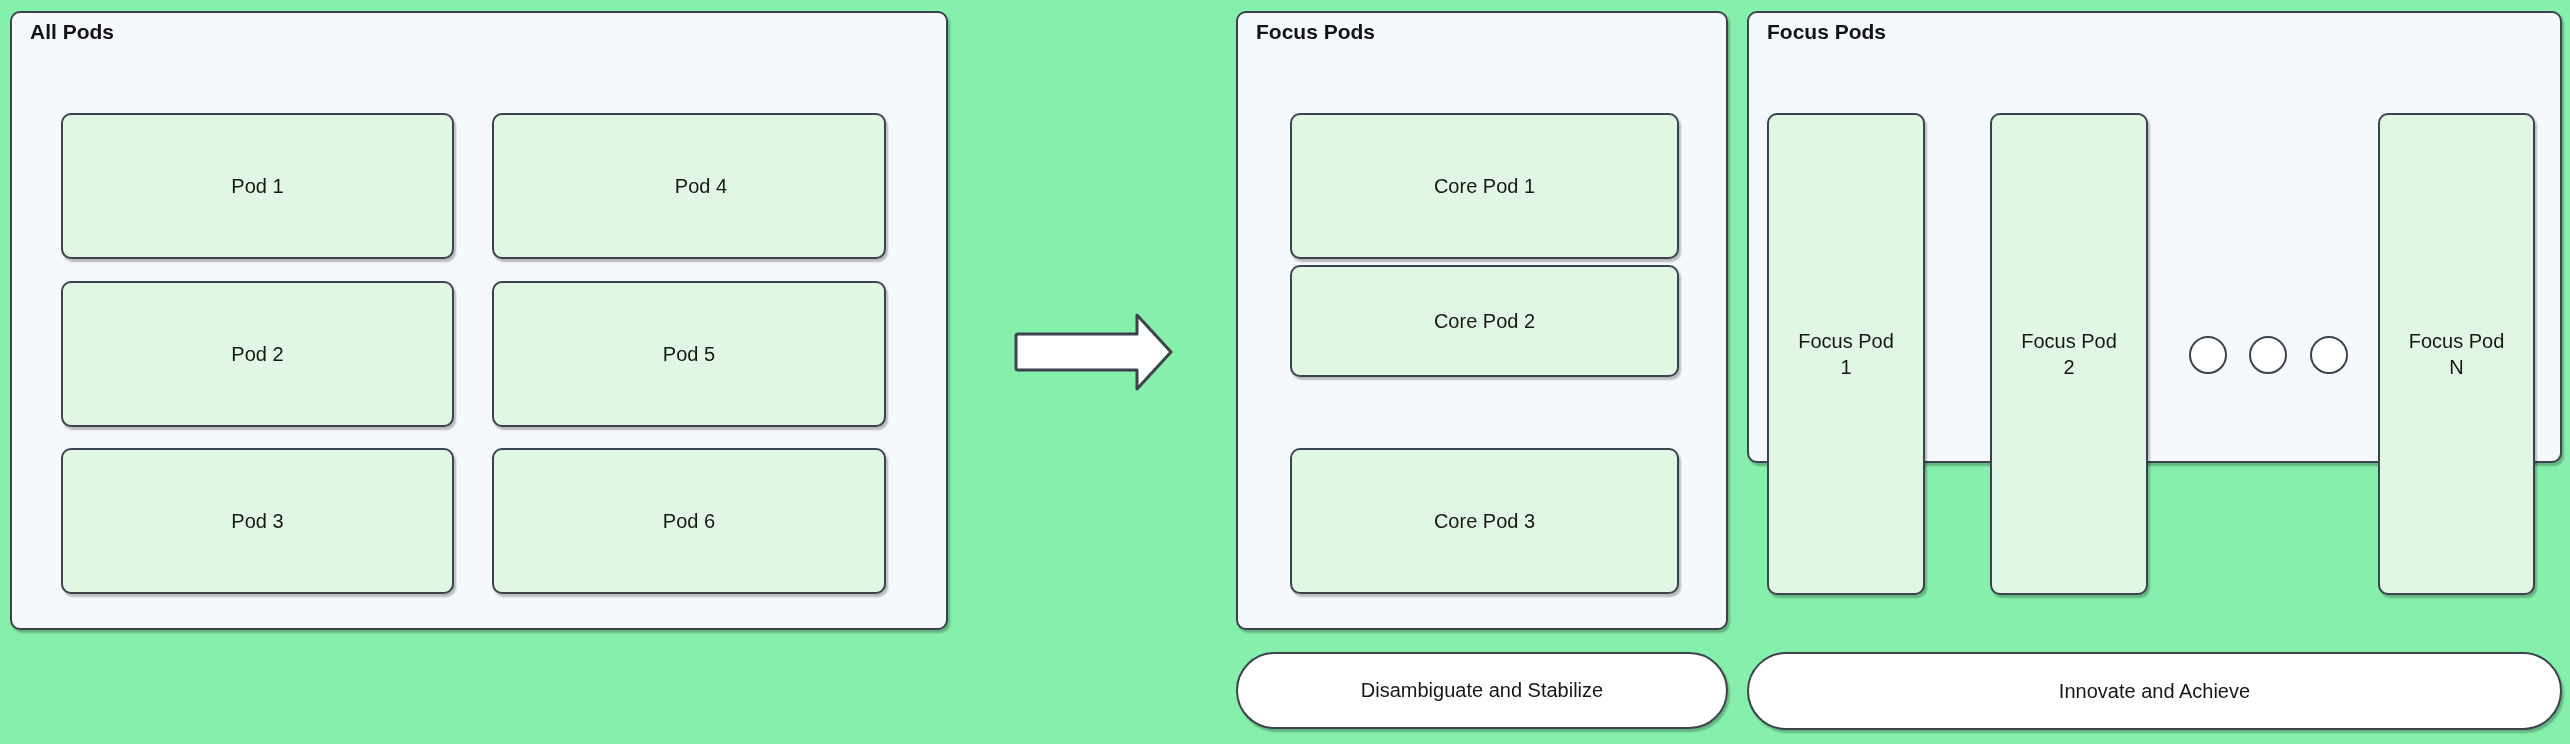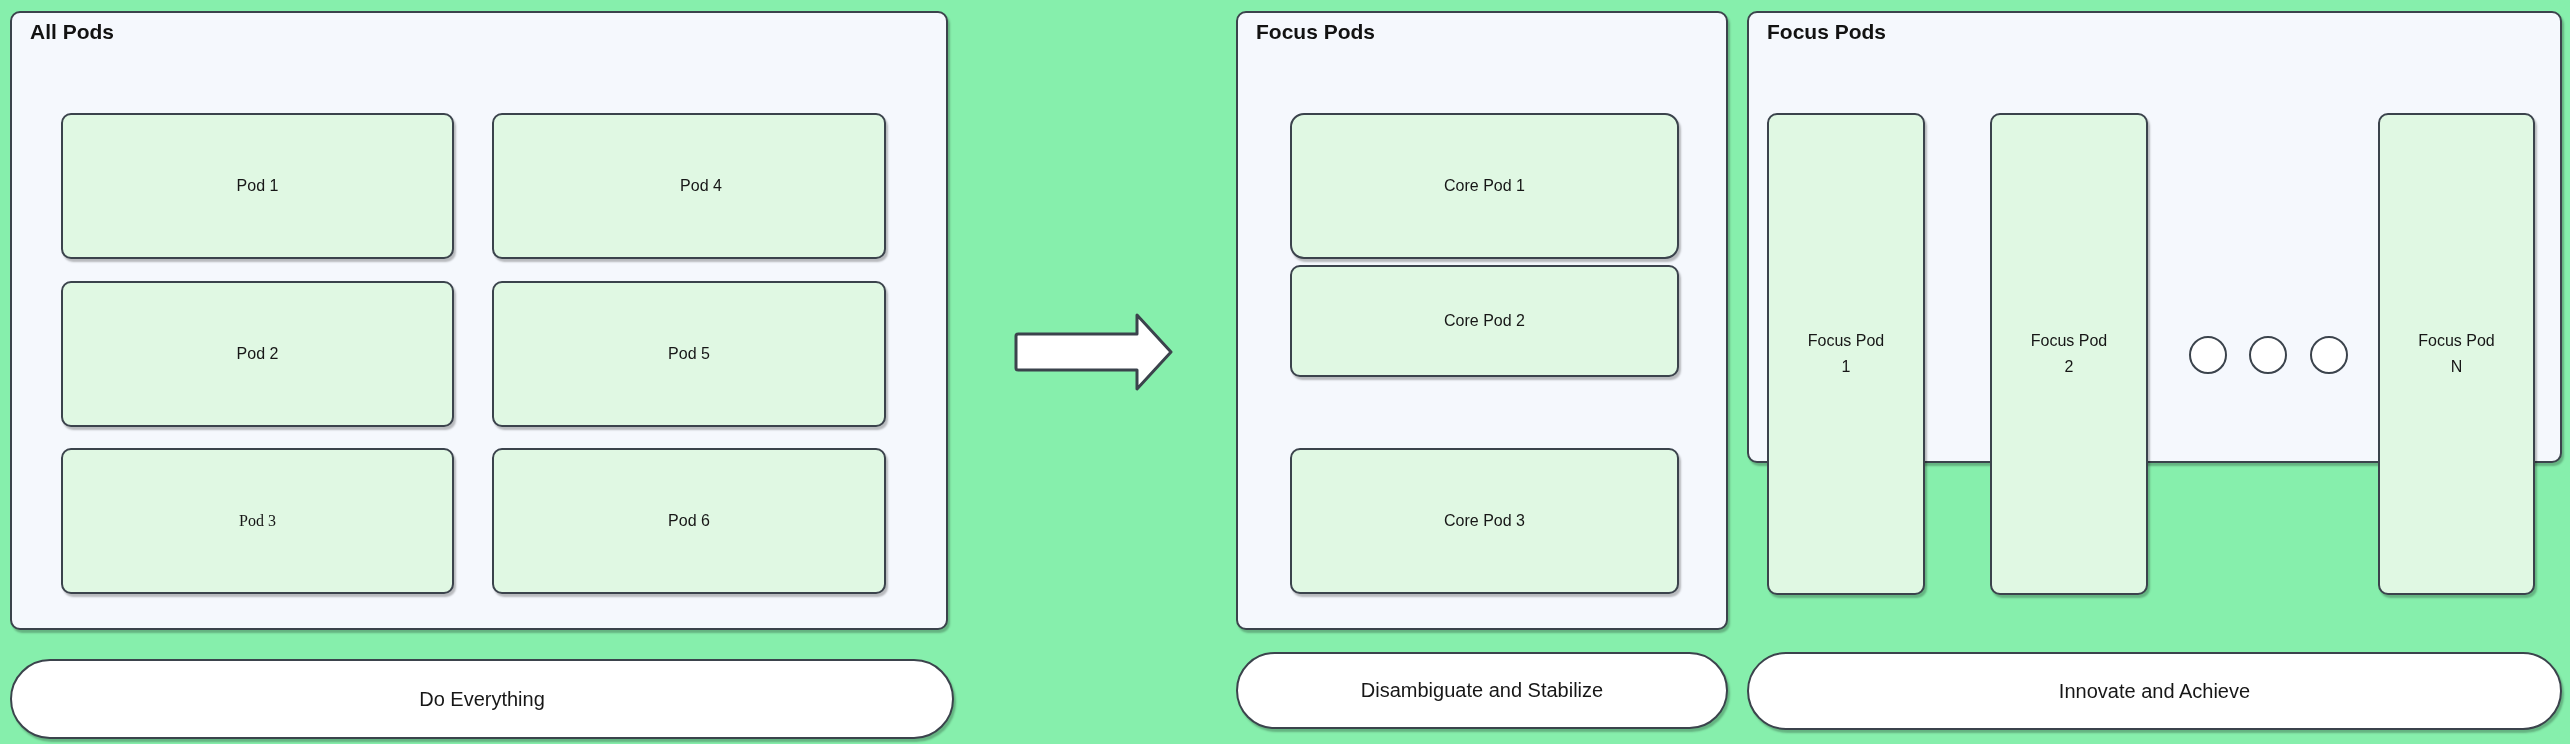--- a/index.html
+++ b/index.html
@@ -40,21 +40,21 @@
     position: absolute;
     background: #e0f8e3;
     border: 2px solid #3b434c;
     border-radius: 10px;
     box-shadow: 2px 3px 2px rgba(0, 0, 0, 0.25);
     box-sizing: border-box;
     display: flex;
     align-items: center;
     justify-content: center;
     text-align: center;
-    font-size: 16px;
+    font-size: 20px;
     line-height: 26px;
     color: #171717;
   }
   
   .pill {
     position: absolute;
     background: #ffffff;
     border: 2px solid #3b434c;
     border-radius: 42px;
     box-shadow: 2px 3px 2px rgba(0, 0, 0, 0.25);
@@ -96,40 +96,37 @@
     </div>
     <div class="pod" style="left:480px; top:100px; width:394px; height:146px;padding-left:24px;">
       <span>Pod 4</span>
     </div>
     <div class="pod" style="left:49px; top:268px; width:393px; height:146px;">
       <span>Pod 2</span>
     </div>
     <div class="pod" style="left:480px; top:268px; width:394px; height:146px;">
       <span>Pod 5</span>
     </div>
-    <div class="pod" style="left:49px; top:435px; width:393px; height:146px;font-family:Liberation Serif, serif;">
+    <div class="pod" style="left:49px; top:435px; width:393px; height:146px;">
       <span>Pod 3</span>
     </div>
     <div class="pod" style="left:480px; top:435px; width:394px; height:146px;">
       <span>Pod 6</span>
     </div>
   </section>
 
-  <div class="pill" style="left:10px; top:659px; width:944px; height:80px;">
-    <span>Do Everything</span>
-  </div>
 
   <svg class="flow-arrow" width="164" height="86" viewBox="0 0 164 86">
     <path d="M 6 25 L 125 25 L 125 6 L 159 43 L 125 80 L 125 61 L 6 61 Q 4 61 4 59 L 4 27 Q 4 25 6 25 Z" fill="#ffffff" stroke="#3b434c" stroke-width="3" stroke-linejoin="round"></path>
   </svg>
 
   <section class="group-container" style="left:1236px; top:11px; width:492px; height:619px;">
     <div class="group-title">Focus Pods</div>
 
-    <div class="pod" style="left:52px; top:100px; width:389px; height:146px;border-radius:14px;">
+    <div class="pod" style="left:52px; top:100px; width:389px; height:146px;">
       <span>Core Pod 1</span>
     </div>
     <div class="pod" style="left:52px; top:252px; width:389px; height:112px;">
       <span>Core Pod 2</span>
     </div>
     <div class="pod" style="left:52px; top:435px; width:389px; height:146px;justify-content:center;">
       <span>Core Pod 3</span>
     </div>
   </section>
 

